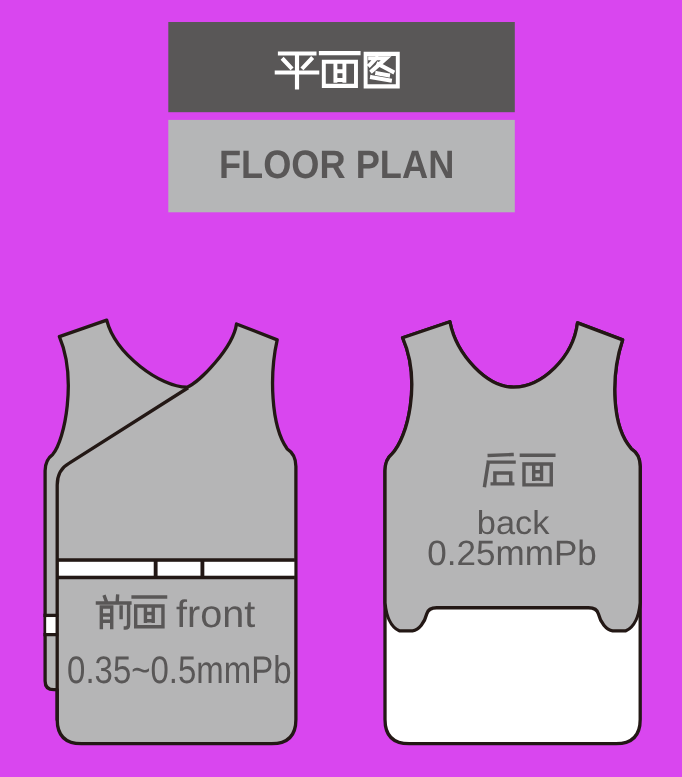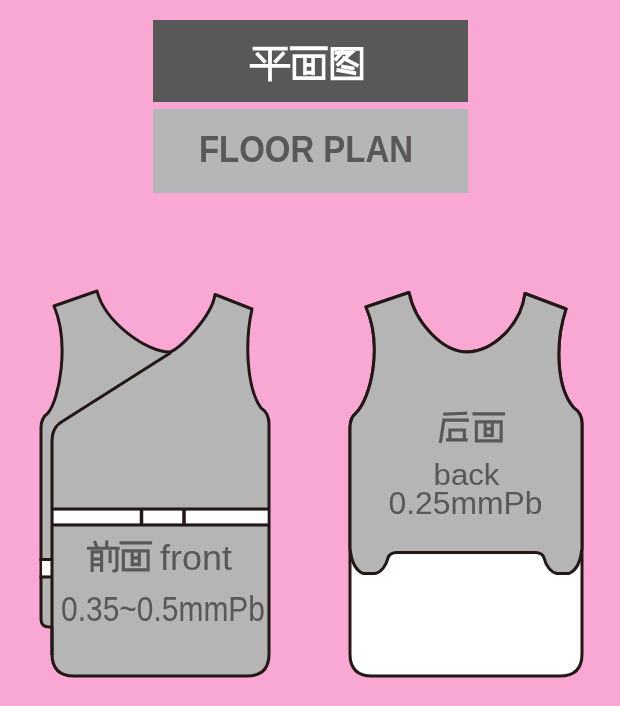--- a/index.html
+++ b/index.html
@@ -1,16 +1,16 @@
 <!DOCTYPE html>
 <html><head>
 <meta charset="utf-8">
 <style>
   html,body{margin:0;padding:0;background:#ffffff;}
-  .page{position:relative;width:620px;height:706px;background:#f9a8d4;overflow:hidden;
+  .page{position:relative;width:620px;height:706px;background:#d946ef;overflow:hidden;
         font-family:"Liberation Sans", sans-serif;}
 </style>
 </head>
 <body>
 <div class="page">
 <svg width="620" height="706" viewBox="0 0 620 706" xmlns="http://www.w3.org/2000/svg">
 
   <rect x="153" y="20" width="315" height="82" fill="#595757"></rect>
 
   <g stroke="#ffffff" fill="none" stroke-linecap="square">

